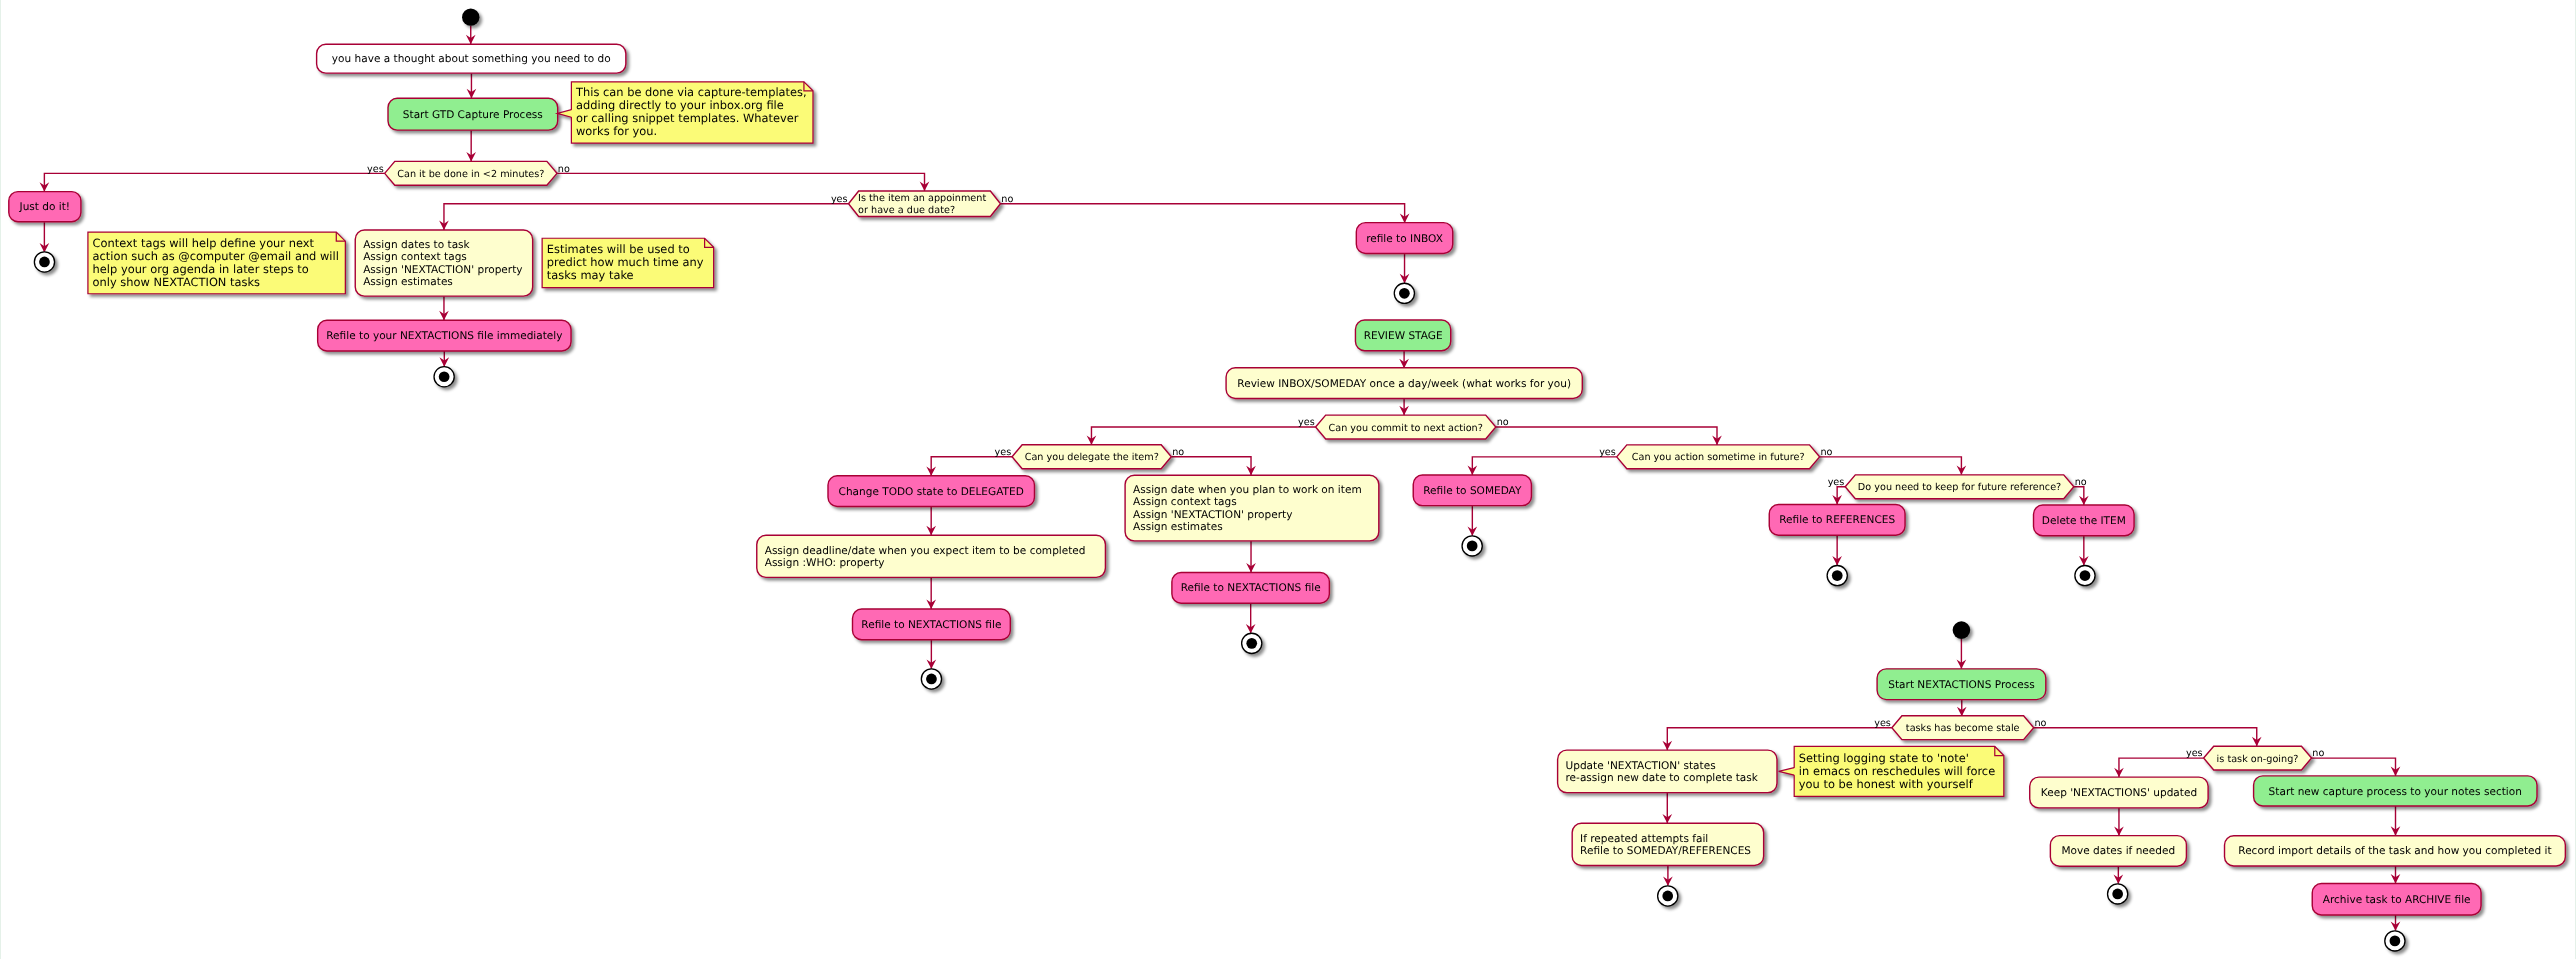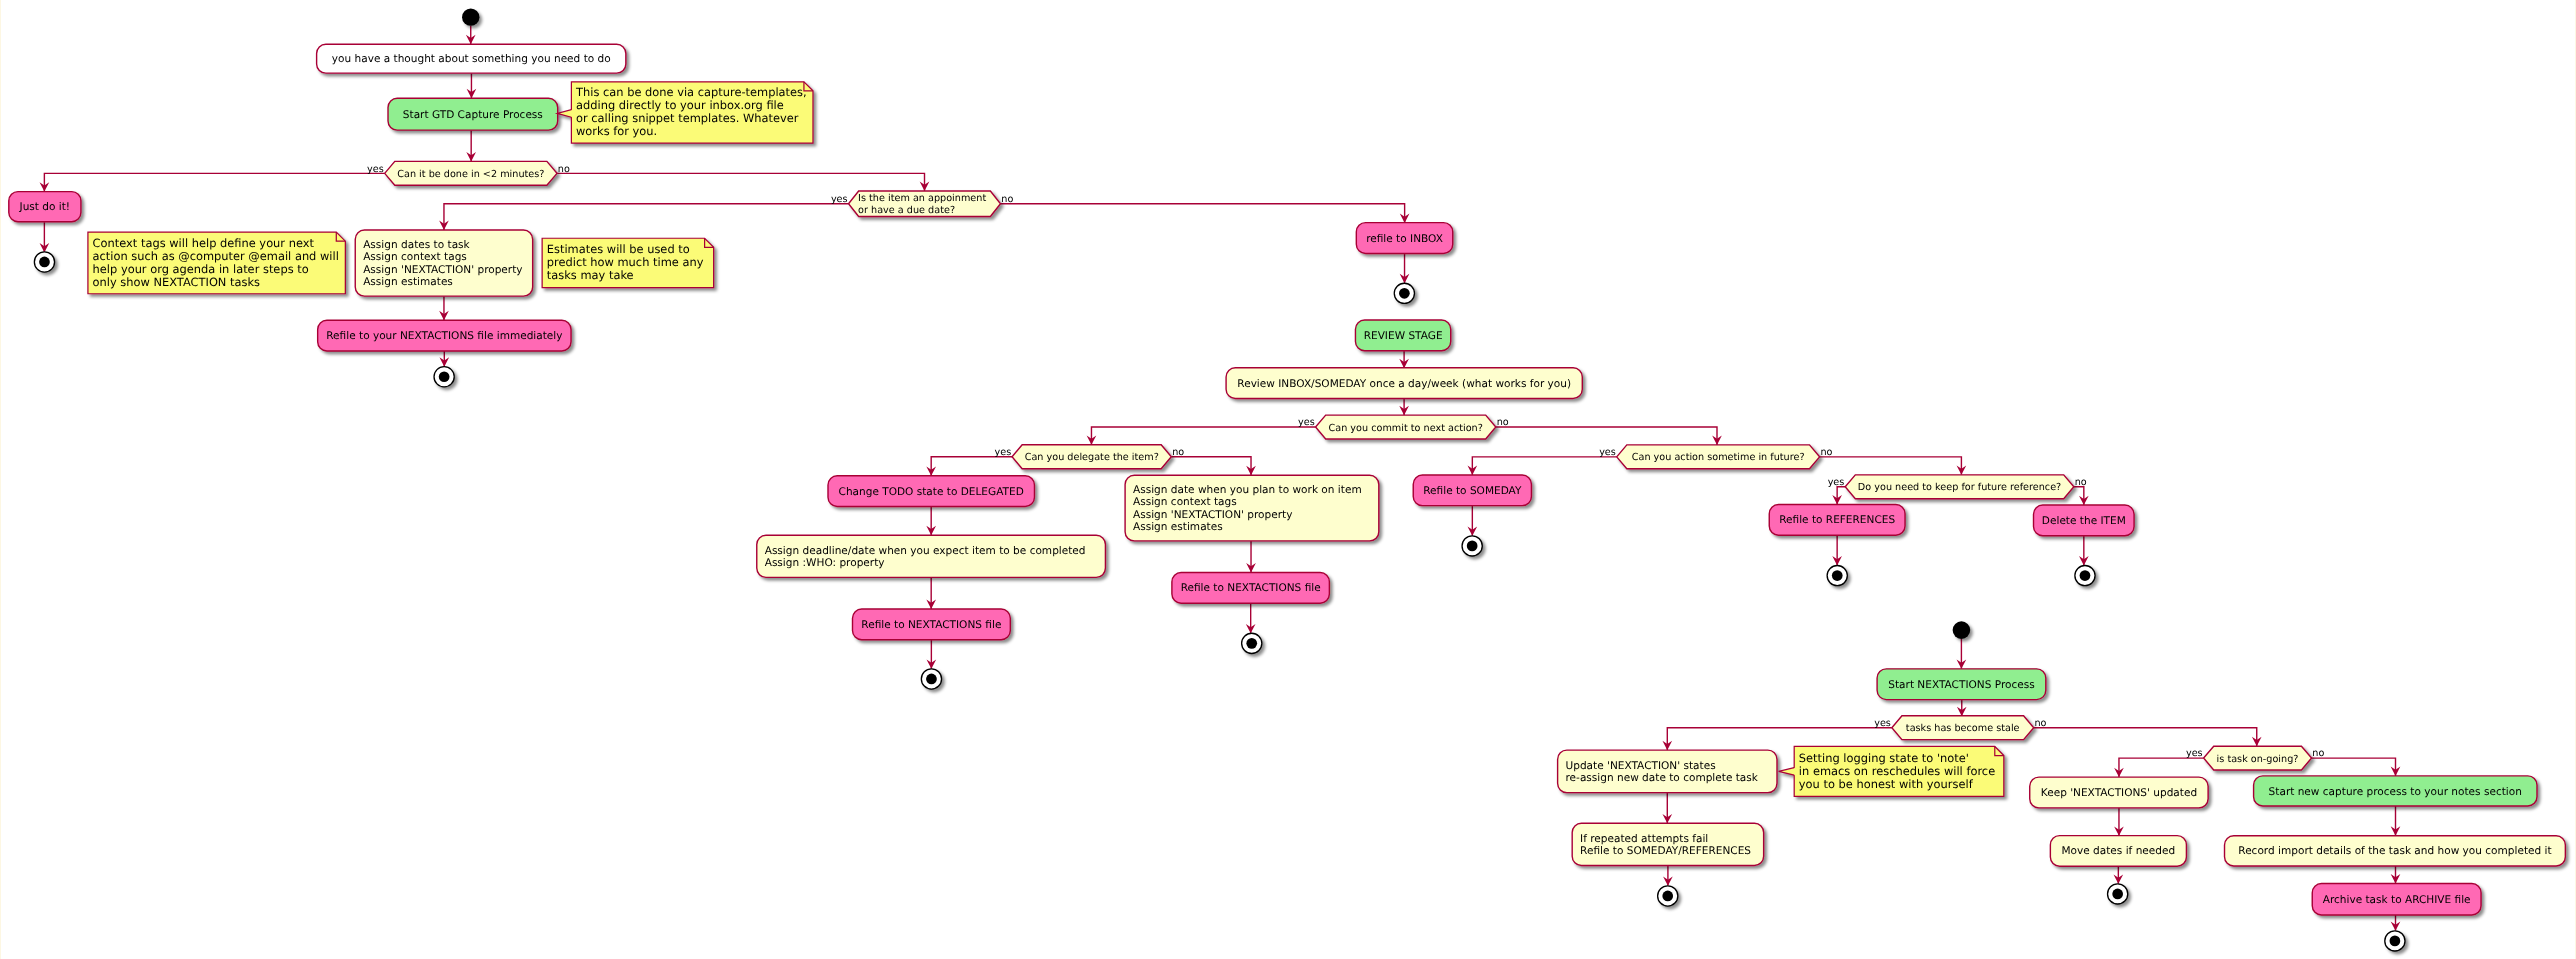--- a/index.html
+++ b/index.html
@@ -1,17 +1,17 @@
 <!DOCTYPE html>
 <html style="font-size:14px"><head>
 <meta charset="utf-8">
 <title>GTD Activity Diagram</title>
 <style>
   html,body{margin:0;padding:0;background:#FFFFFF;width:2576px;height:959px;overflow:hidden;}
-  #canvas{position:relative;width:2576px;height:959px;background:#eab308;}
+  #canvas{position:relative;width:2576px;height:959px;background:#15803d;}
   svg#diagram{display:block;width:2576px;height:959px;}
   #diagram text{font-family:"DejaVu Sans","Liberation Sans",sans-serif;fill:#000000;white-space:pre;
                 -webkit-font-smoothing:antialiased;text-rendering:geometricPrecision;}
   .node-shape{shape-rendering:geometricPrecision;}
 </style>
 </head>
 <body>
 
 <div id="canvas">
 <svg id="diagram" width="2576" height="959" viewBox="0 0 2933 1092" xmlns="http://www.w3.org/2000/svg">

